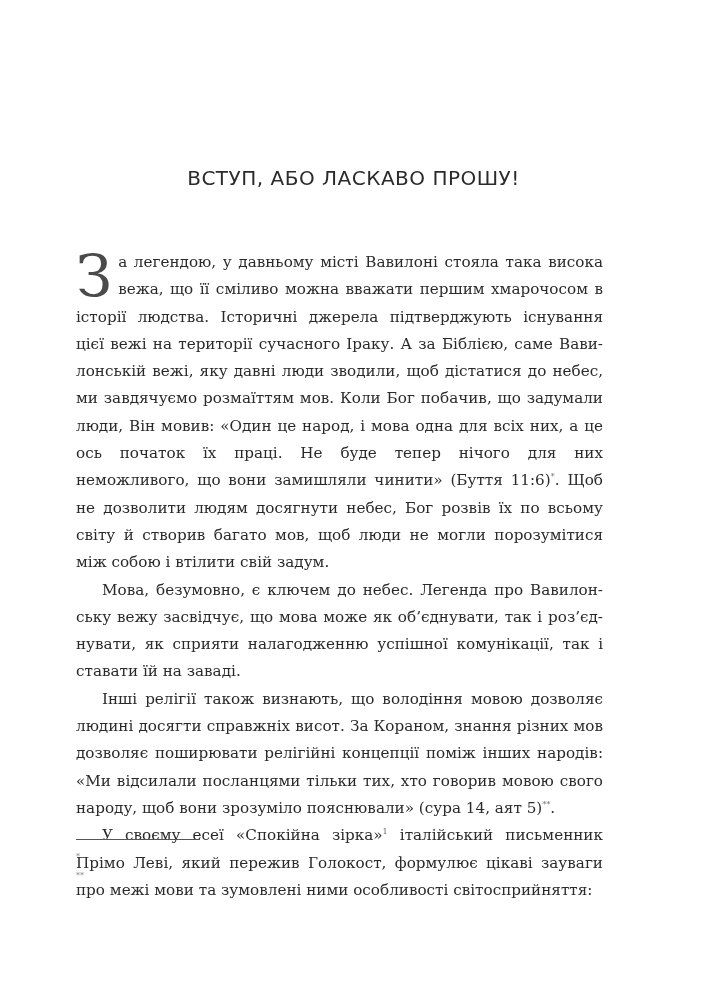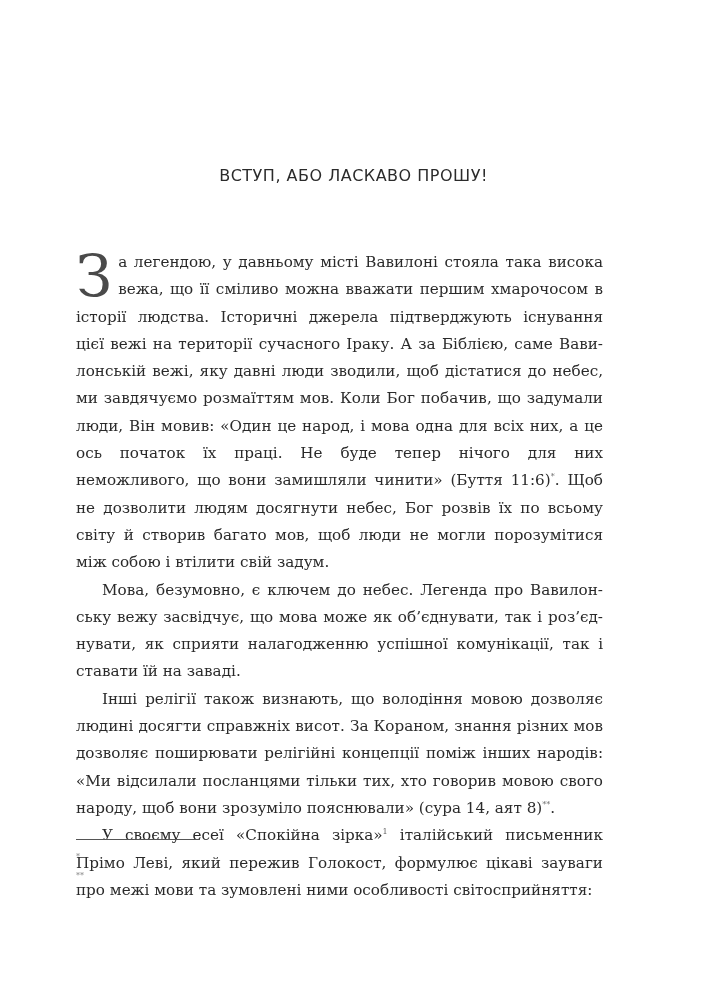--- a/index.html
+++ b/index.html
@@ -20,21 +20,21 @@
       width: 707px;
       height: 1000px;
     }
     .chapter-title {
       position: absolute;
       top: 166px;
       left: 0;
       width: 707px;
       text-align: center;
       font-family: "DejaVu Sans", sans-serif;
-      font-size: 16px;
+      font-size: 20px;
       letter-spacing: 0.5px;
       color: #2b2b2b;
       font-weight: normal;
       margin: 0;
     }
     .body-text {
       position: absolute;
       top: 249px;
       left: 76px;
       width: 527px;
@@ -109,21 +109,21 @@
 
     <p class="first">
       <span class="dropcap">З</span><span>а легендою, у давньому місті Вавилоні стояла така висока вежа, що її сміливо можна вважати першим хмарочосом в історії людства. Історичні джерела підтверджують існування цієї вежі на території сучасного Іраку. А за Біблією, саме Вави­лонській вежі, яку давні люди зводили, щоб дістатися до небес, ми завдячуємо розмаїттям мов. Коли Бог побачив, що задумали люди, Він мовив: «Один це народ, і мова одна для всіх них, а це ось початок їх праці. Не буде тепер нічого для них неможливого, що вони замишляли чинити» (Буття 11:6)</span><sup class="fn">*</sup><span>. Щоб не дозволити людям досягнути небес, Бог розвів їх по всьому світу й створив багато мов, щоб люди не могли порозумітися між собою і втіли­ти свій задум.</span>
     </p>
 
     <p>
       <span>Мова, безумовно, є ключем до небес. Легенда про Вавилон­ську вежу засвідчує, що мова може як об’єднувати, так і роз’єд­нувати, як сприяти налагодженню успішної комунікації, так і ставати їй на заваді.</span>
     </p>
 
     <p>
-      <span>Інші релігії також визнають, що володіння мовою дозволяє людині досягти справжніх висот. За Кораном, знання різних мов дозволяє поширювати релігійні концепції поміж інших народів: «Ми відсилали посланцями тільки тих, хто говорив мовою свого народу, щоб вони зрозуміло пояснювали» (сура 14, аят 8)</span><sup class="fn">**</sup><span>.</span>
+      <span>Інші релігії також визнають, що володіння мовою дозволяє людині досягти справжніх висот. За Кораном, знання різних мов дозволяє поширювати релігійні концепції поміж інших народів: «Ми відсилали посланцями тільки тих, хто говорив мовою свого народу, щоб вони зрозуміло пояснювали» (сура 14, аят 5)</span><sup class="fn">**</sup><span>.</span>
     </p>
 
     <p>
       <span>У своєму есеї «Спокійна зірка»</span><sup class="fn">1</sup><span> італійський письменник Прімо Леві, який пережив Голокост, формулює цікаві зауваги про межі мови та зумовлені ними особливості світосприйняття:</span>
     </p>
 
   </div>
 
   <div class="footnote-rule"></div>
 

